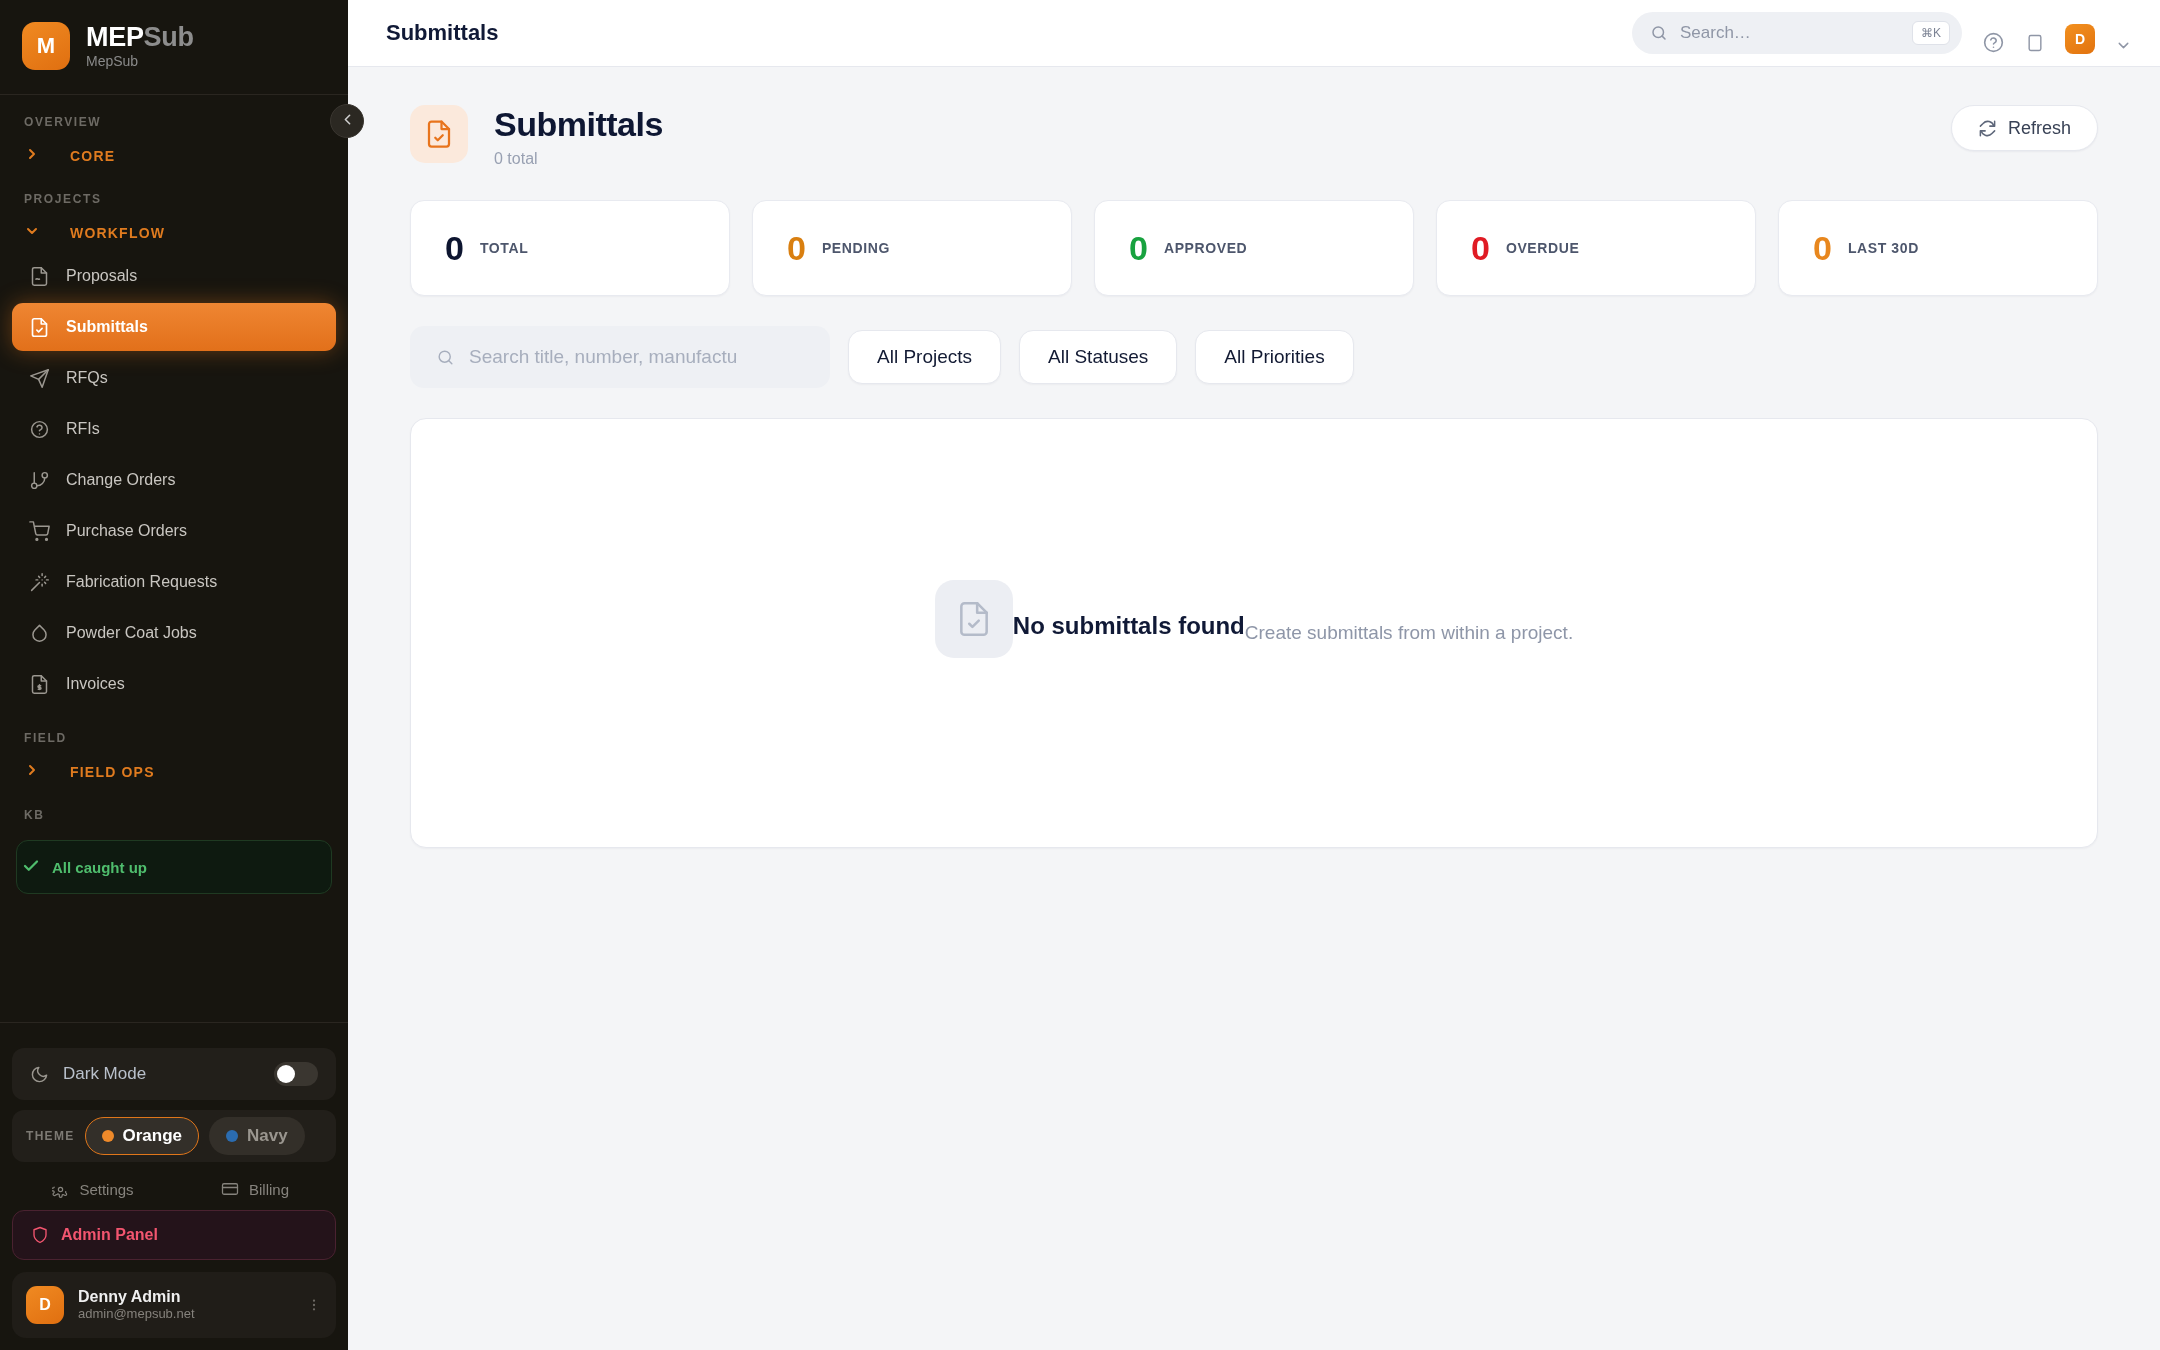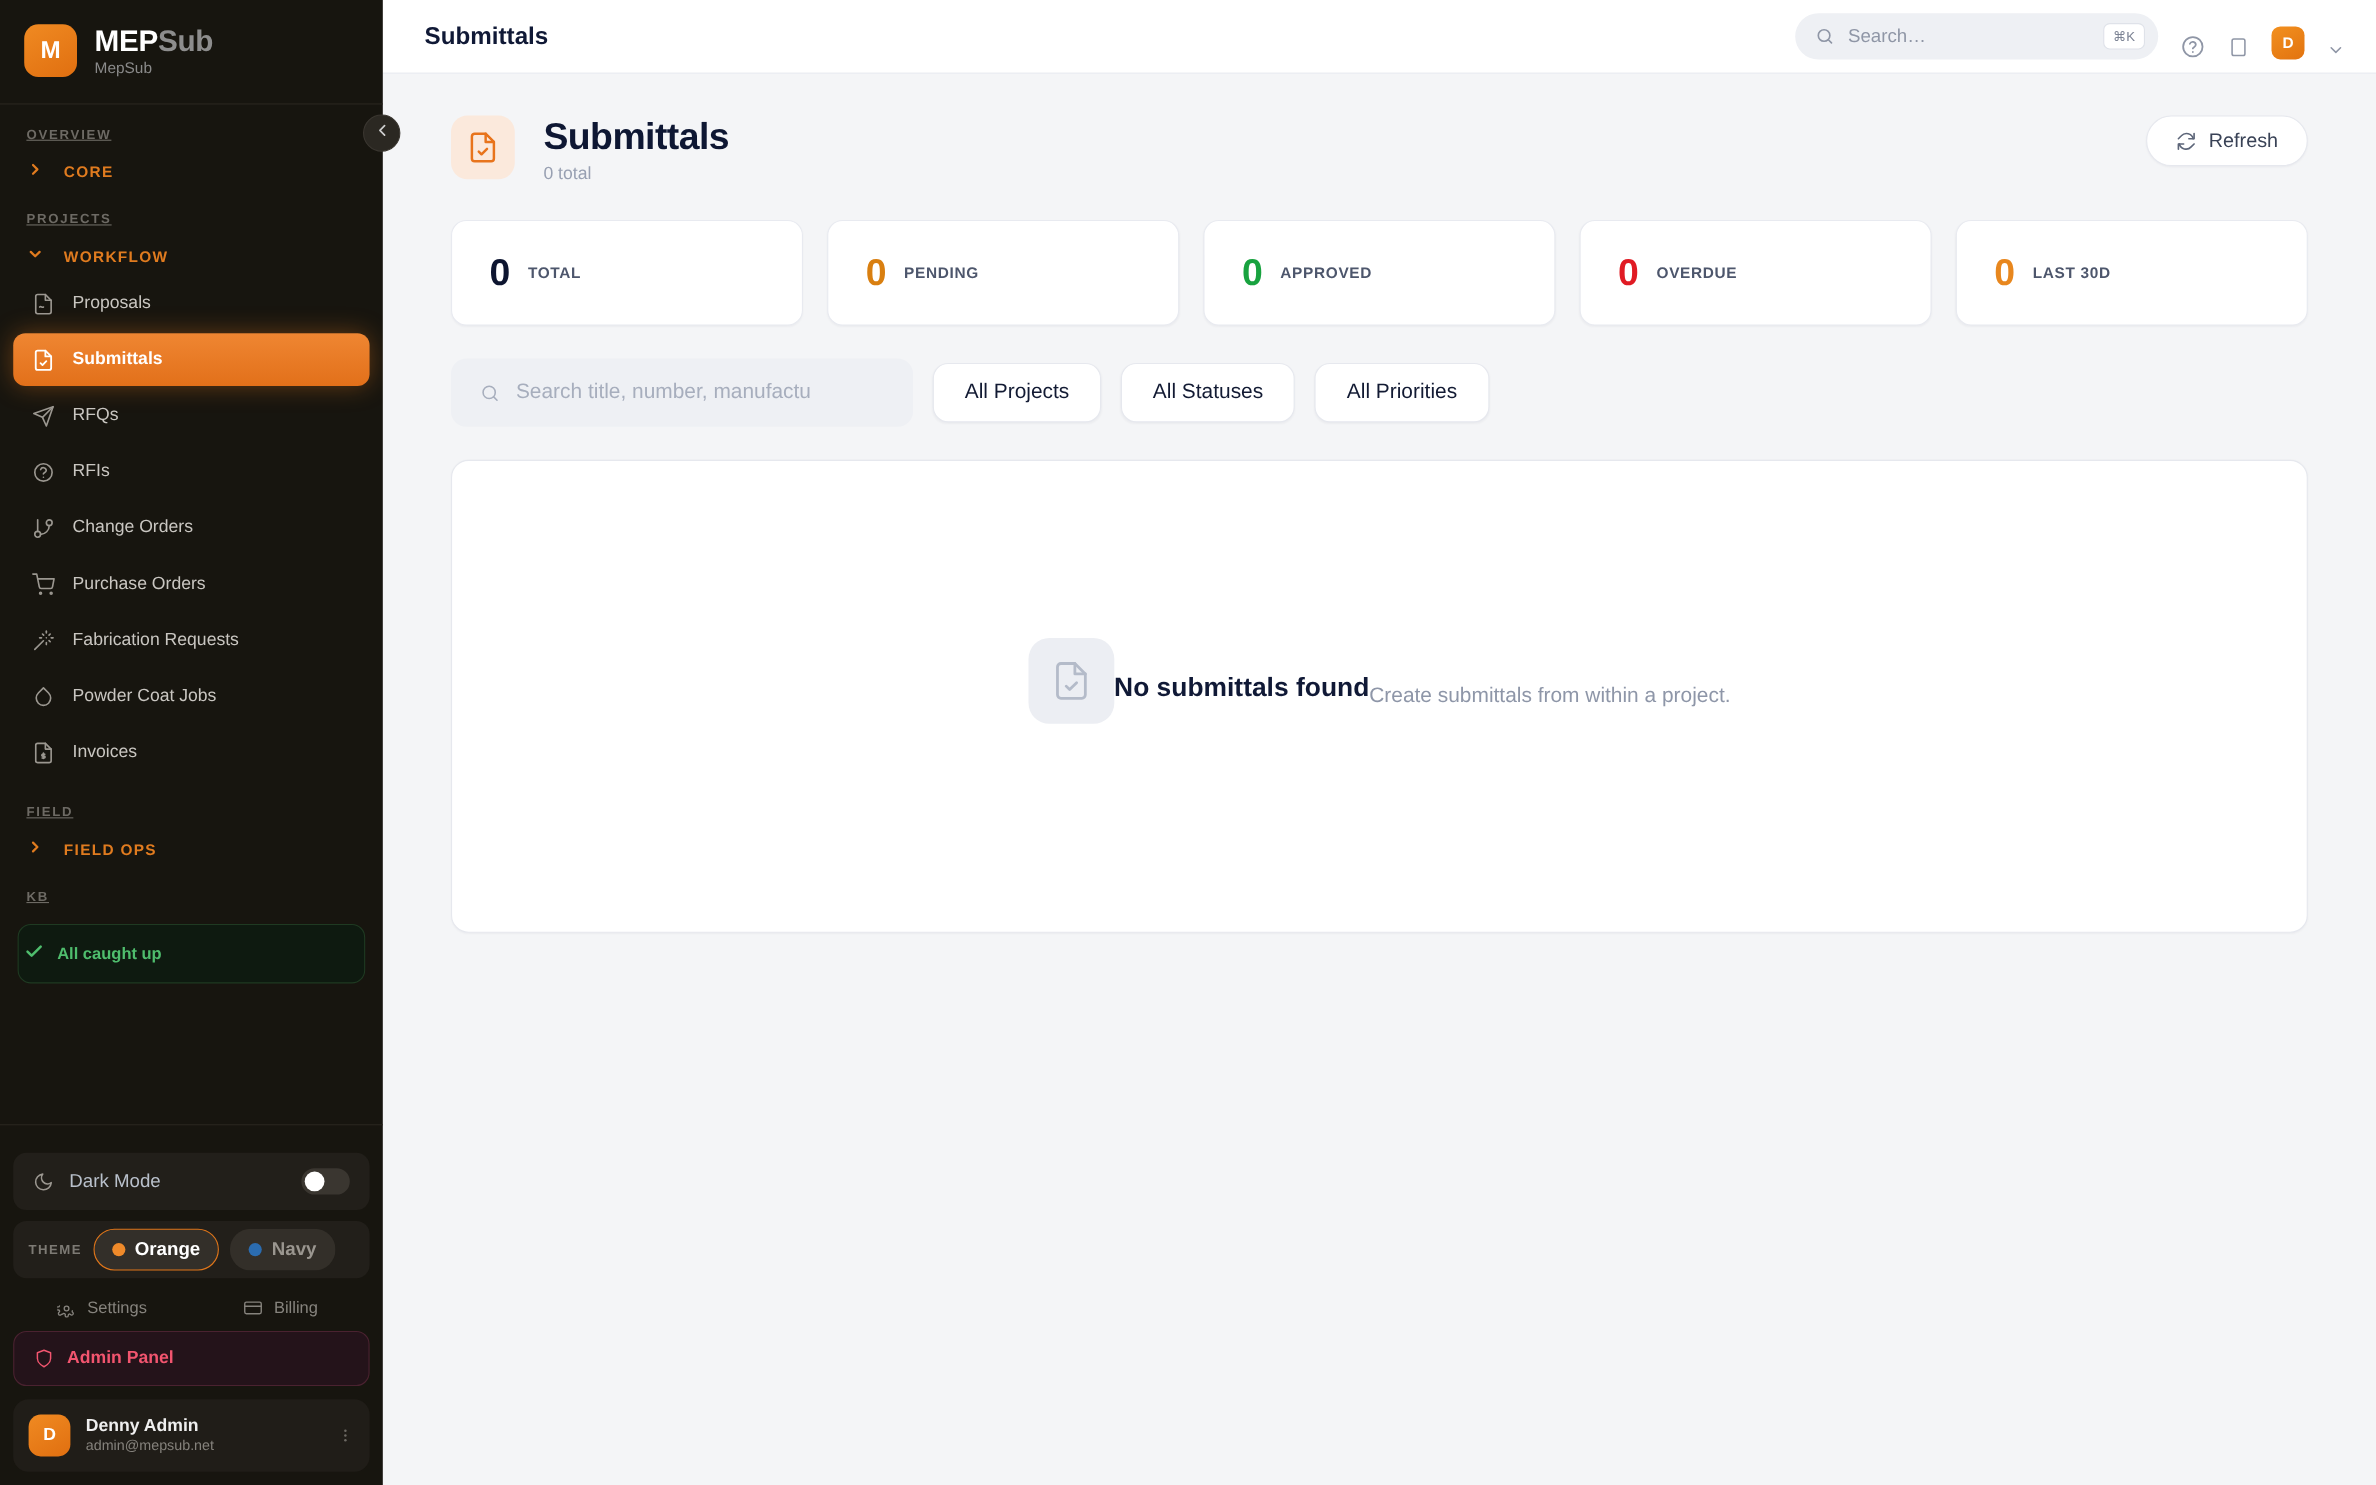--- a/index.html
+++ b/index.html
@@ -42,24 +42,24 @@
     width:34px; height:34px; border-radius:50%;
     background:#2b2822; border:1px solid #3a3630;
     display:flex; align-items:center; justify-content:center;
     color:#cfcfcf; z-index:30; cursor:pointer;
   }
 
   .sb-scroll { flex:1 1 auto; overflow:hidden; padding:0 12px; }
 
   .sec-label {
     font-size:12px; font-weight:bold; letter-spacing:1.6px;
-    color:#6d6a64; padding:20px 12px 10px 12px; text-transform:uppercase;text-decoration:underline;
+    color:#6d6a64; padding:20px 12px 10px 12px; text-transform:uppercase;
   }
   .group-row {
-    display:flex; align-items:center; gap:18px;
+    display:flex; align-items:center; gap:30px;
     padding:7px 12px; cursor:pointer;
     color:#e07b1f; font-size:14px; font-weight:bold; letter-spacing:1.2px;
   }
   .group-row svg { flex:0 0 16px; }
 
   .nav-item {
     display:flex; align-items:center; gap:16px;
     height:48px; padding:0 16px; margin:3px 0;
     border-radius:11px; cursor:pointer;
     color:#c9c6c1; font-size:16px;

